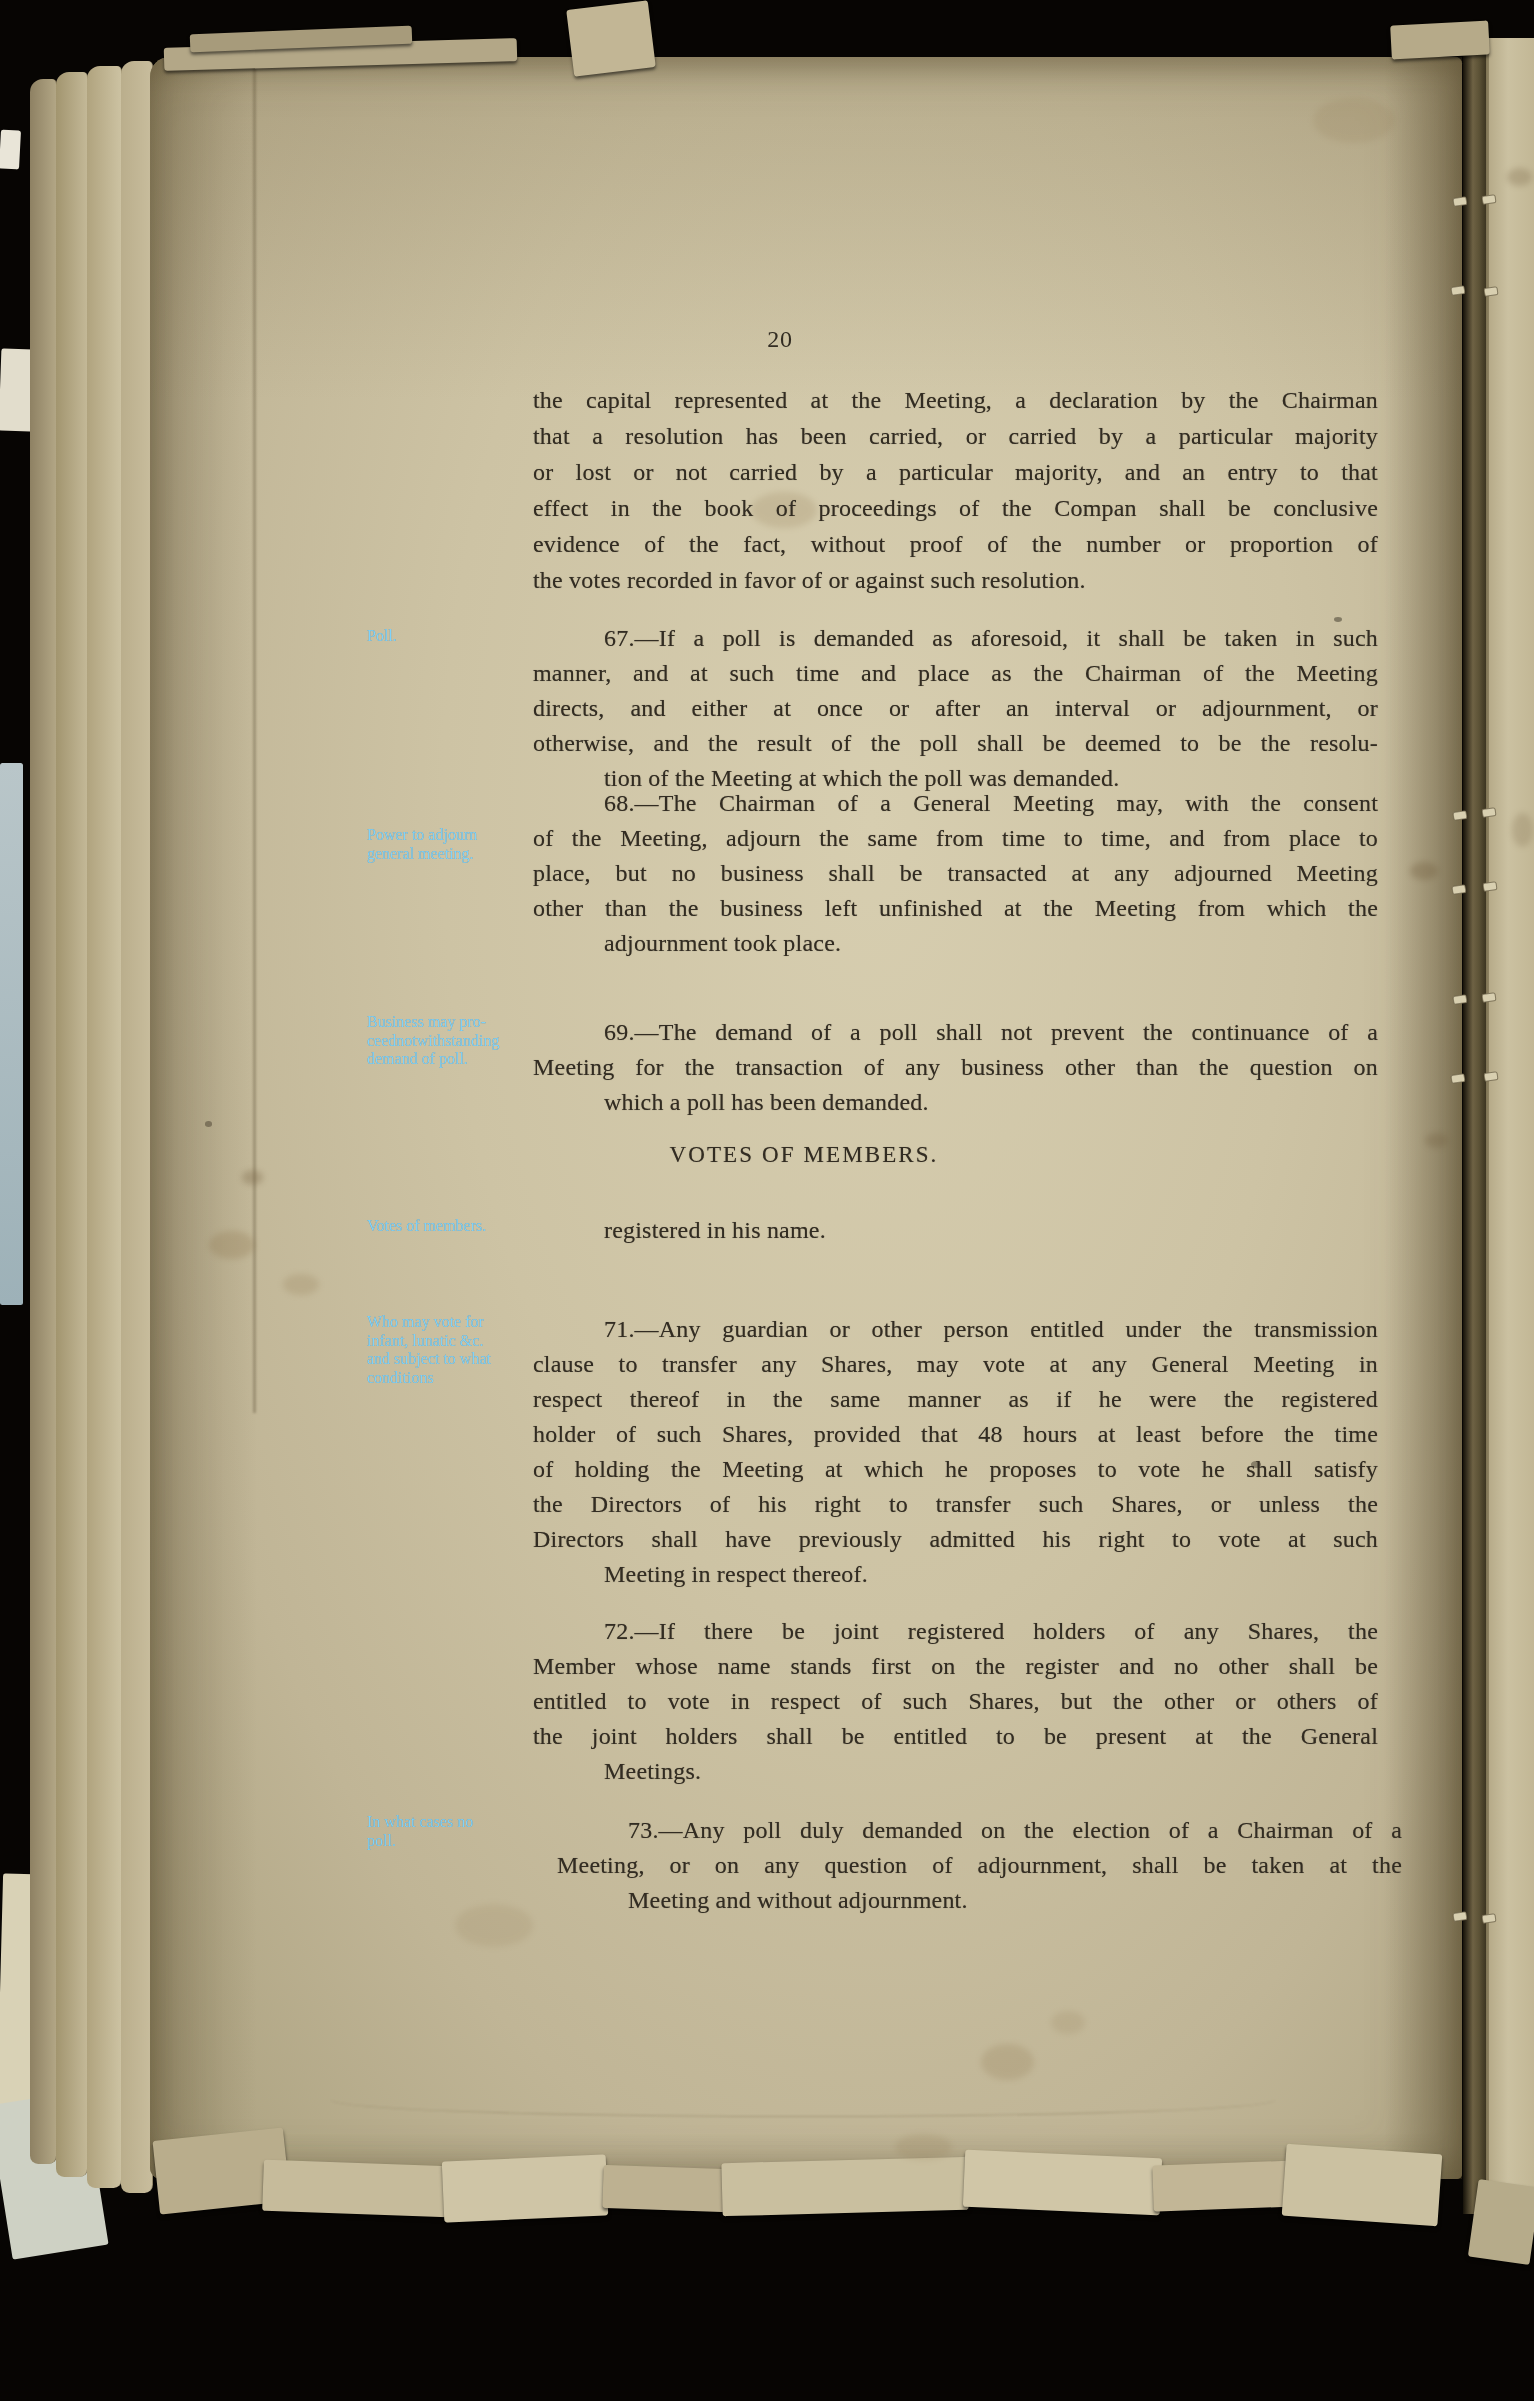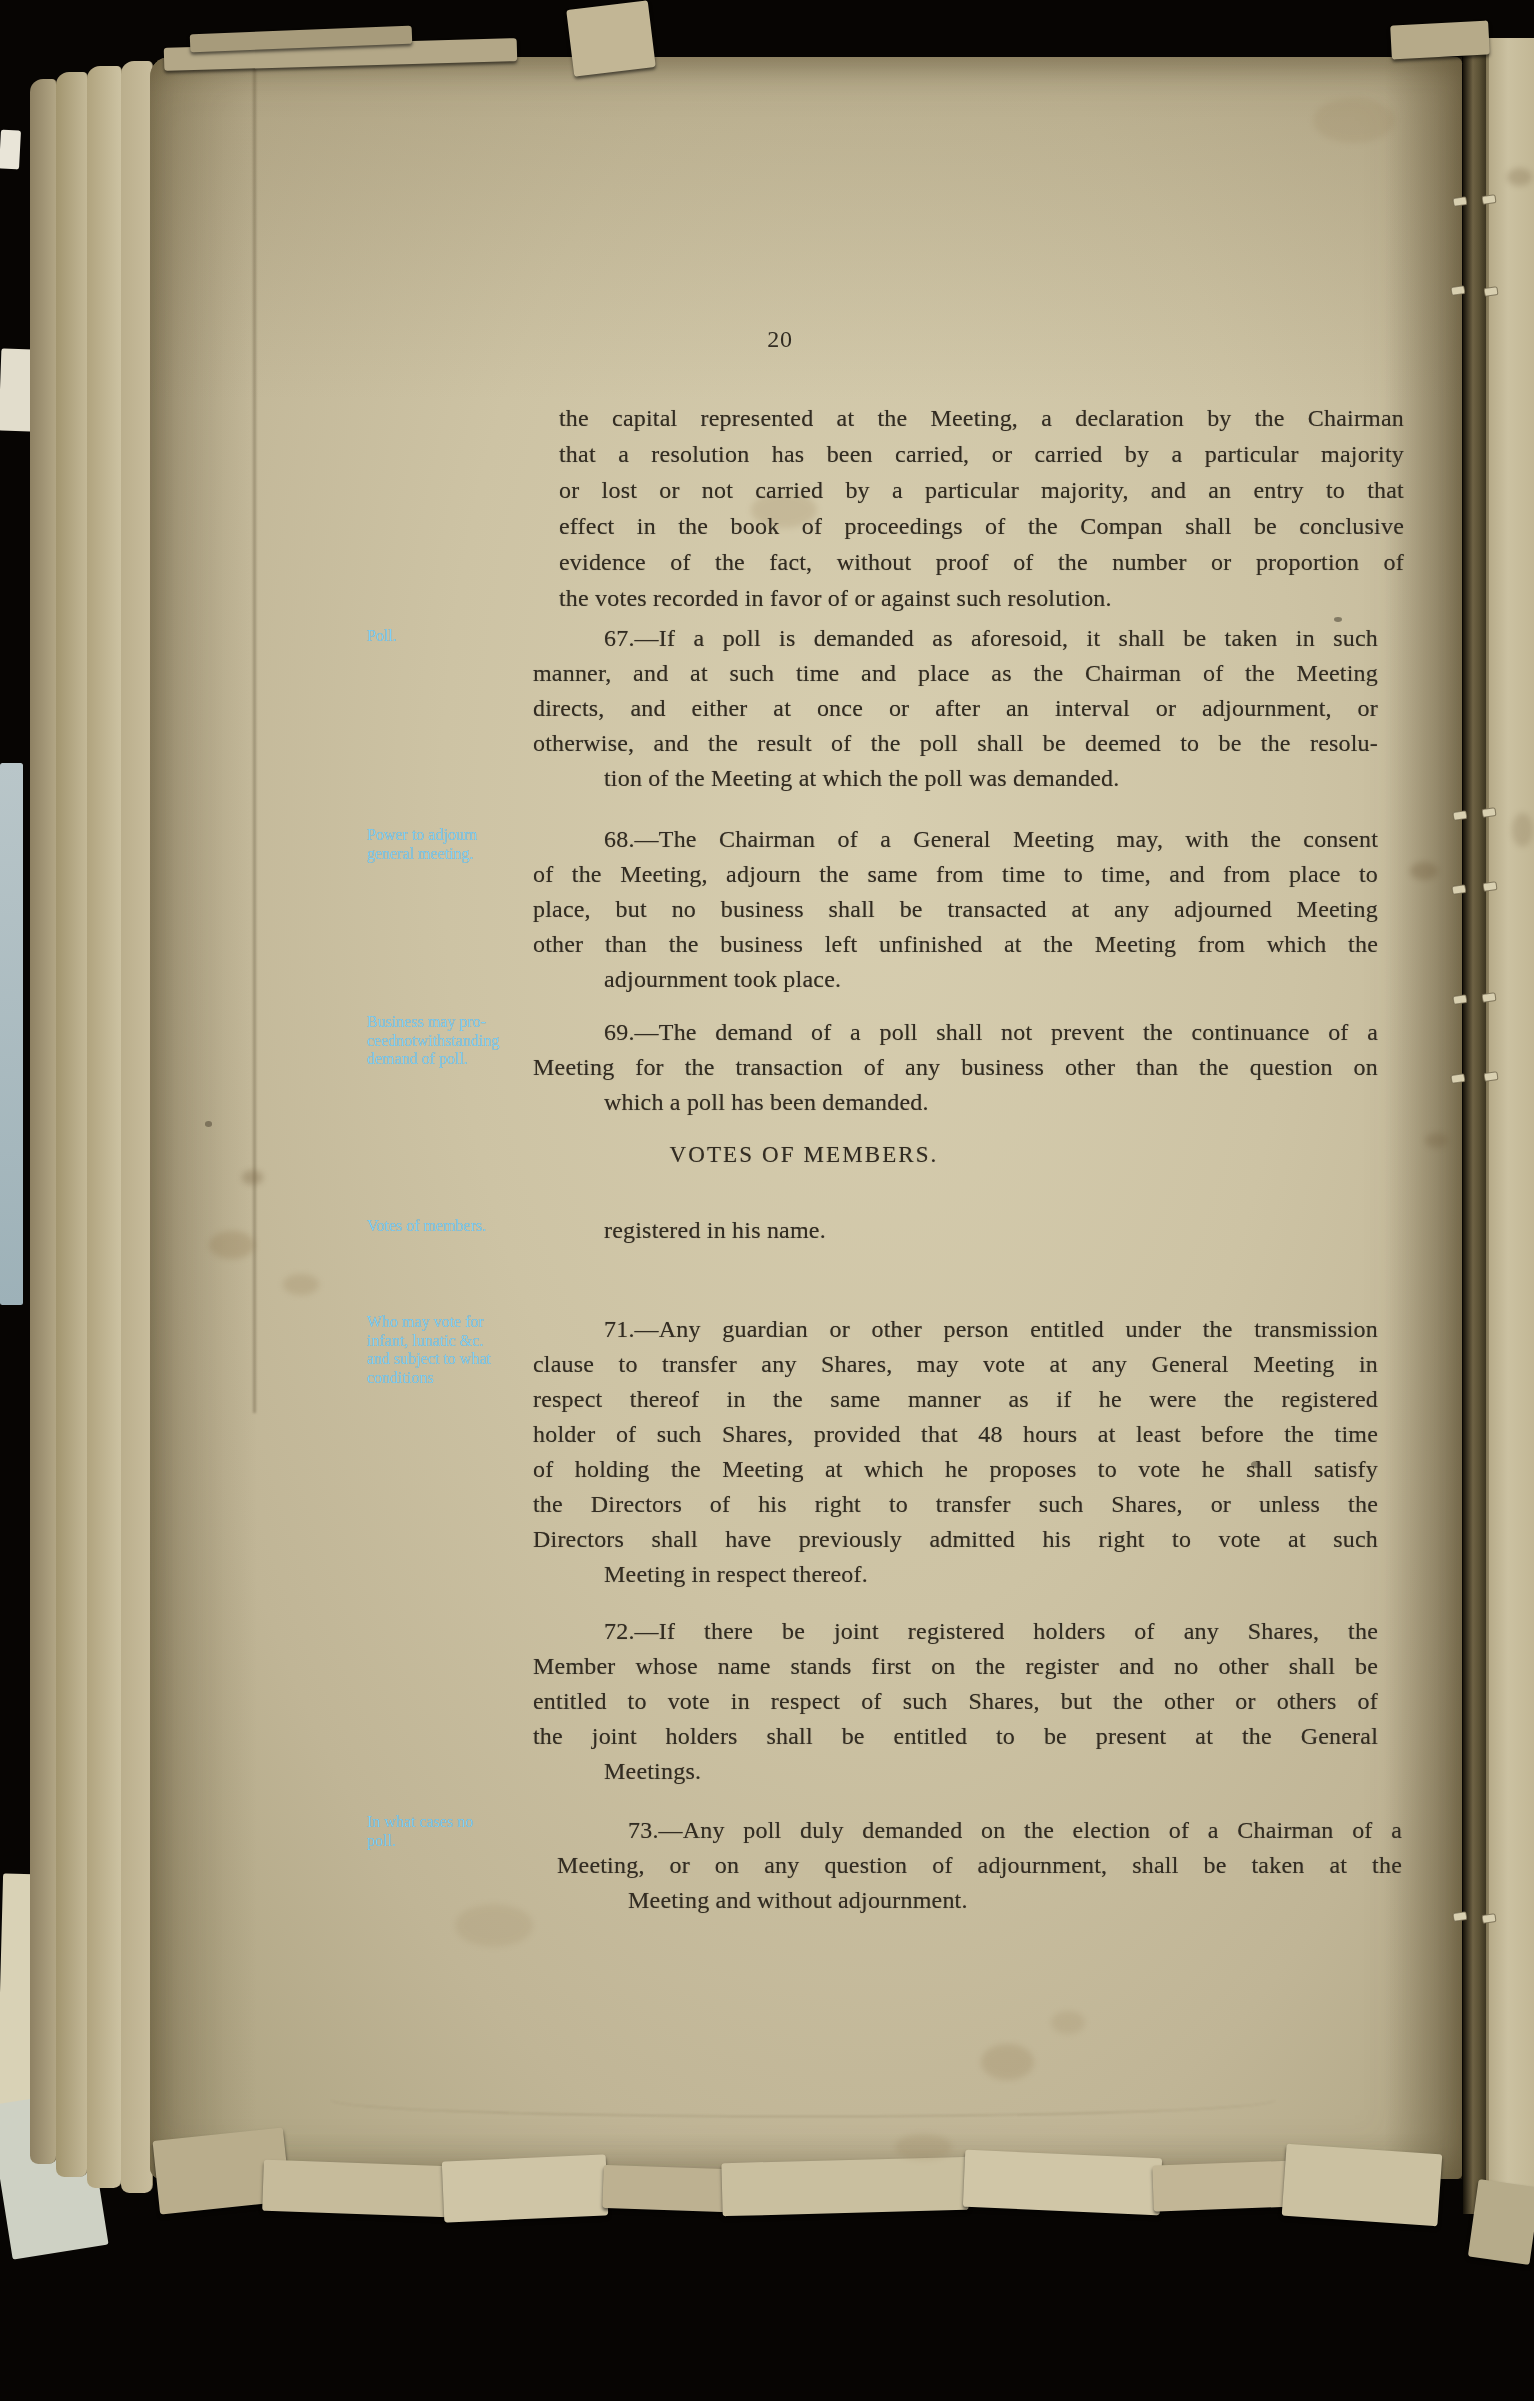--- a/index.html
+++ b/index.html
@@ -126,41 +126,41 @@
   <div class="speck" style="left:1334px;top:617px;width:8.2px;height:4.9px;background:#3a3326;opacity:.5;"></div>
   <div class="speck" style="left:1251px;top:1461px;width:9.8px;height:6.6px;background:#3a3326;opacity:.45;"></div>
   <div class="speck" style="left:205px;top:1121px;width:7.4px;height:5.7px;background:#4a4030;opacity:.5;"></div>
 
 </div>
 
 <div id="text-layer">
 
   <div class="page-number">20</div>
 
-  <div class="body-text intro-text" style="top:343px;margin-left:26px;">
+  <div class="body-text intro-text" style="top:325px;">
       <span class="jl">the capital represented at the Meeting, a declaration by the Chairman
 that a resolution has been carried, or carried by a particular majority
 or lost or not carried by a particular majority, and an entry to that
 effect in the book of proceedings of the Compan shall be conclusive
 evidence of the fact, without proof of the number or proportion of</span>
       <span class="ll">the votes recorded in favor of or against such resolution.</span>
     </div>
 
   <div class="margin-note" style="top:570px;">Poll.</div>
   <div class="body-text indent" style="top:564px;">
       <span class="jl">67.—If a poll is demanded as aforesoid, it shall be taken in such
 manner, and at such time and place as the Chairman of the Meeting
 directs, and either at once or after an interval or adjournment, or
 otherwise, and the result of the poll shall be deemed to be the resolu-</span>
       <span class="ll">tion of the Meeting at which the poll was demanded.</span>
     </div>
 
   <div class="margin-note" style="top:769px;">Power to adjourn
 general meeting.</div>
-  <div class="body-text indent" style="top:765px;">
+  <div class="body-text indent" style="top:729px;">
       <span class="jl">68.—The Chairman of a General Meeting may, with the consent
 of the Meeting, adjourn the same from time to time, and from place to
 place, but no business shall be transacted at any adjourned Meeting
 other than the business left unfinished at the Meeting from which the</span>
       <span class="ll">adjournment took place.</span>
     </div>
 
   <div class="margin-note" style="top:956px;">Business may pro-
 ceednotwithstanding
 demand of poll.</div>

